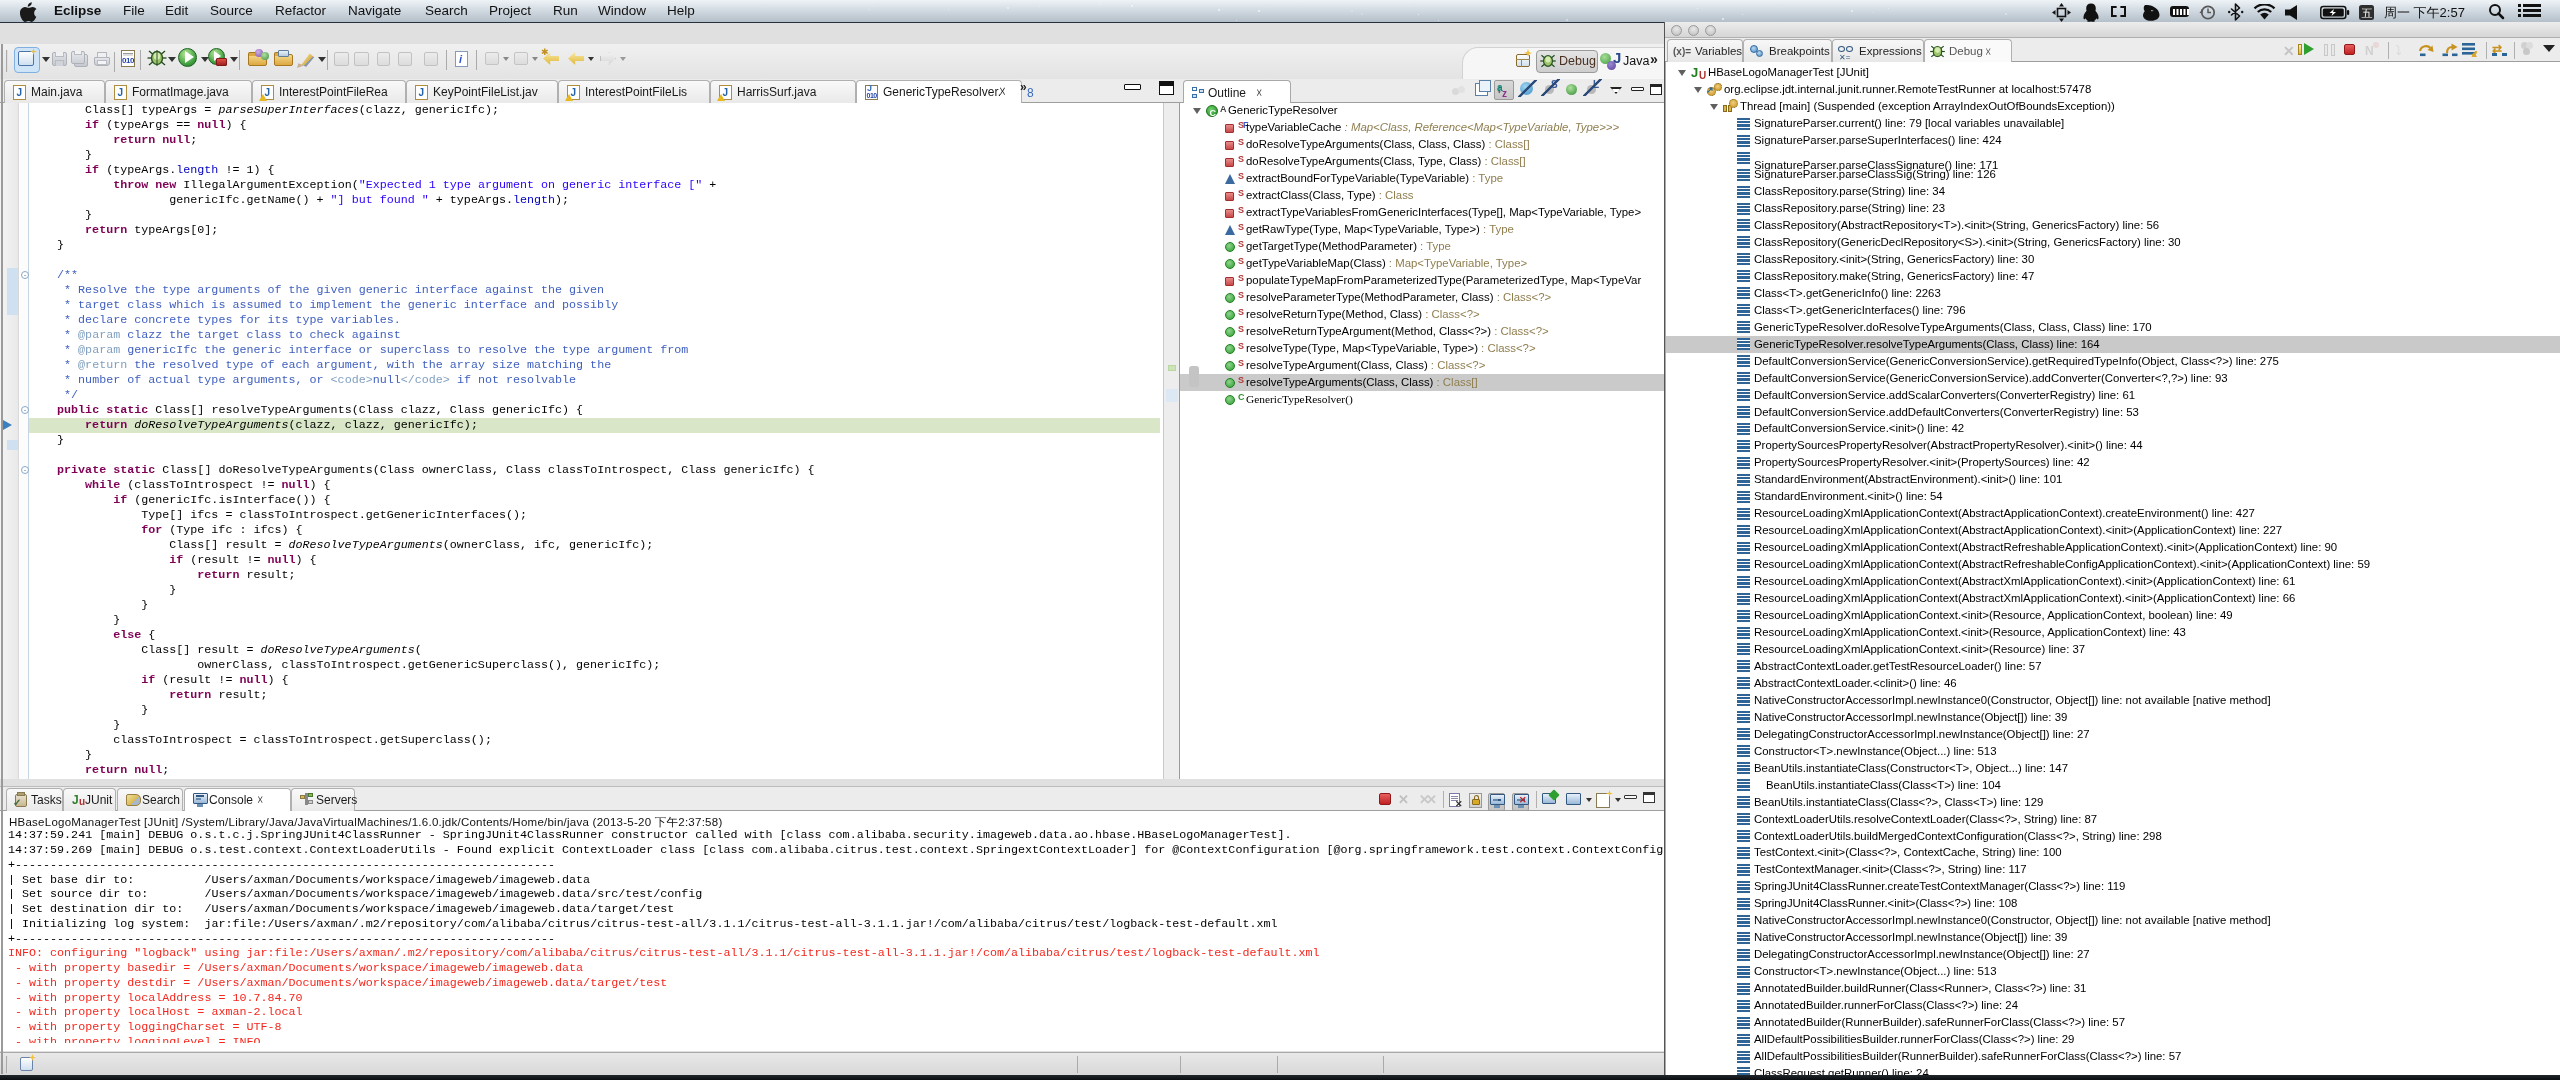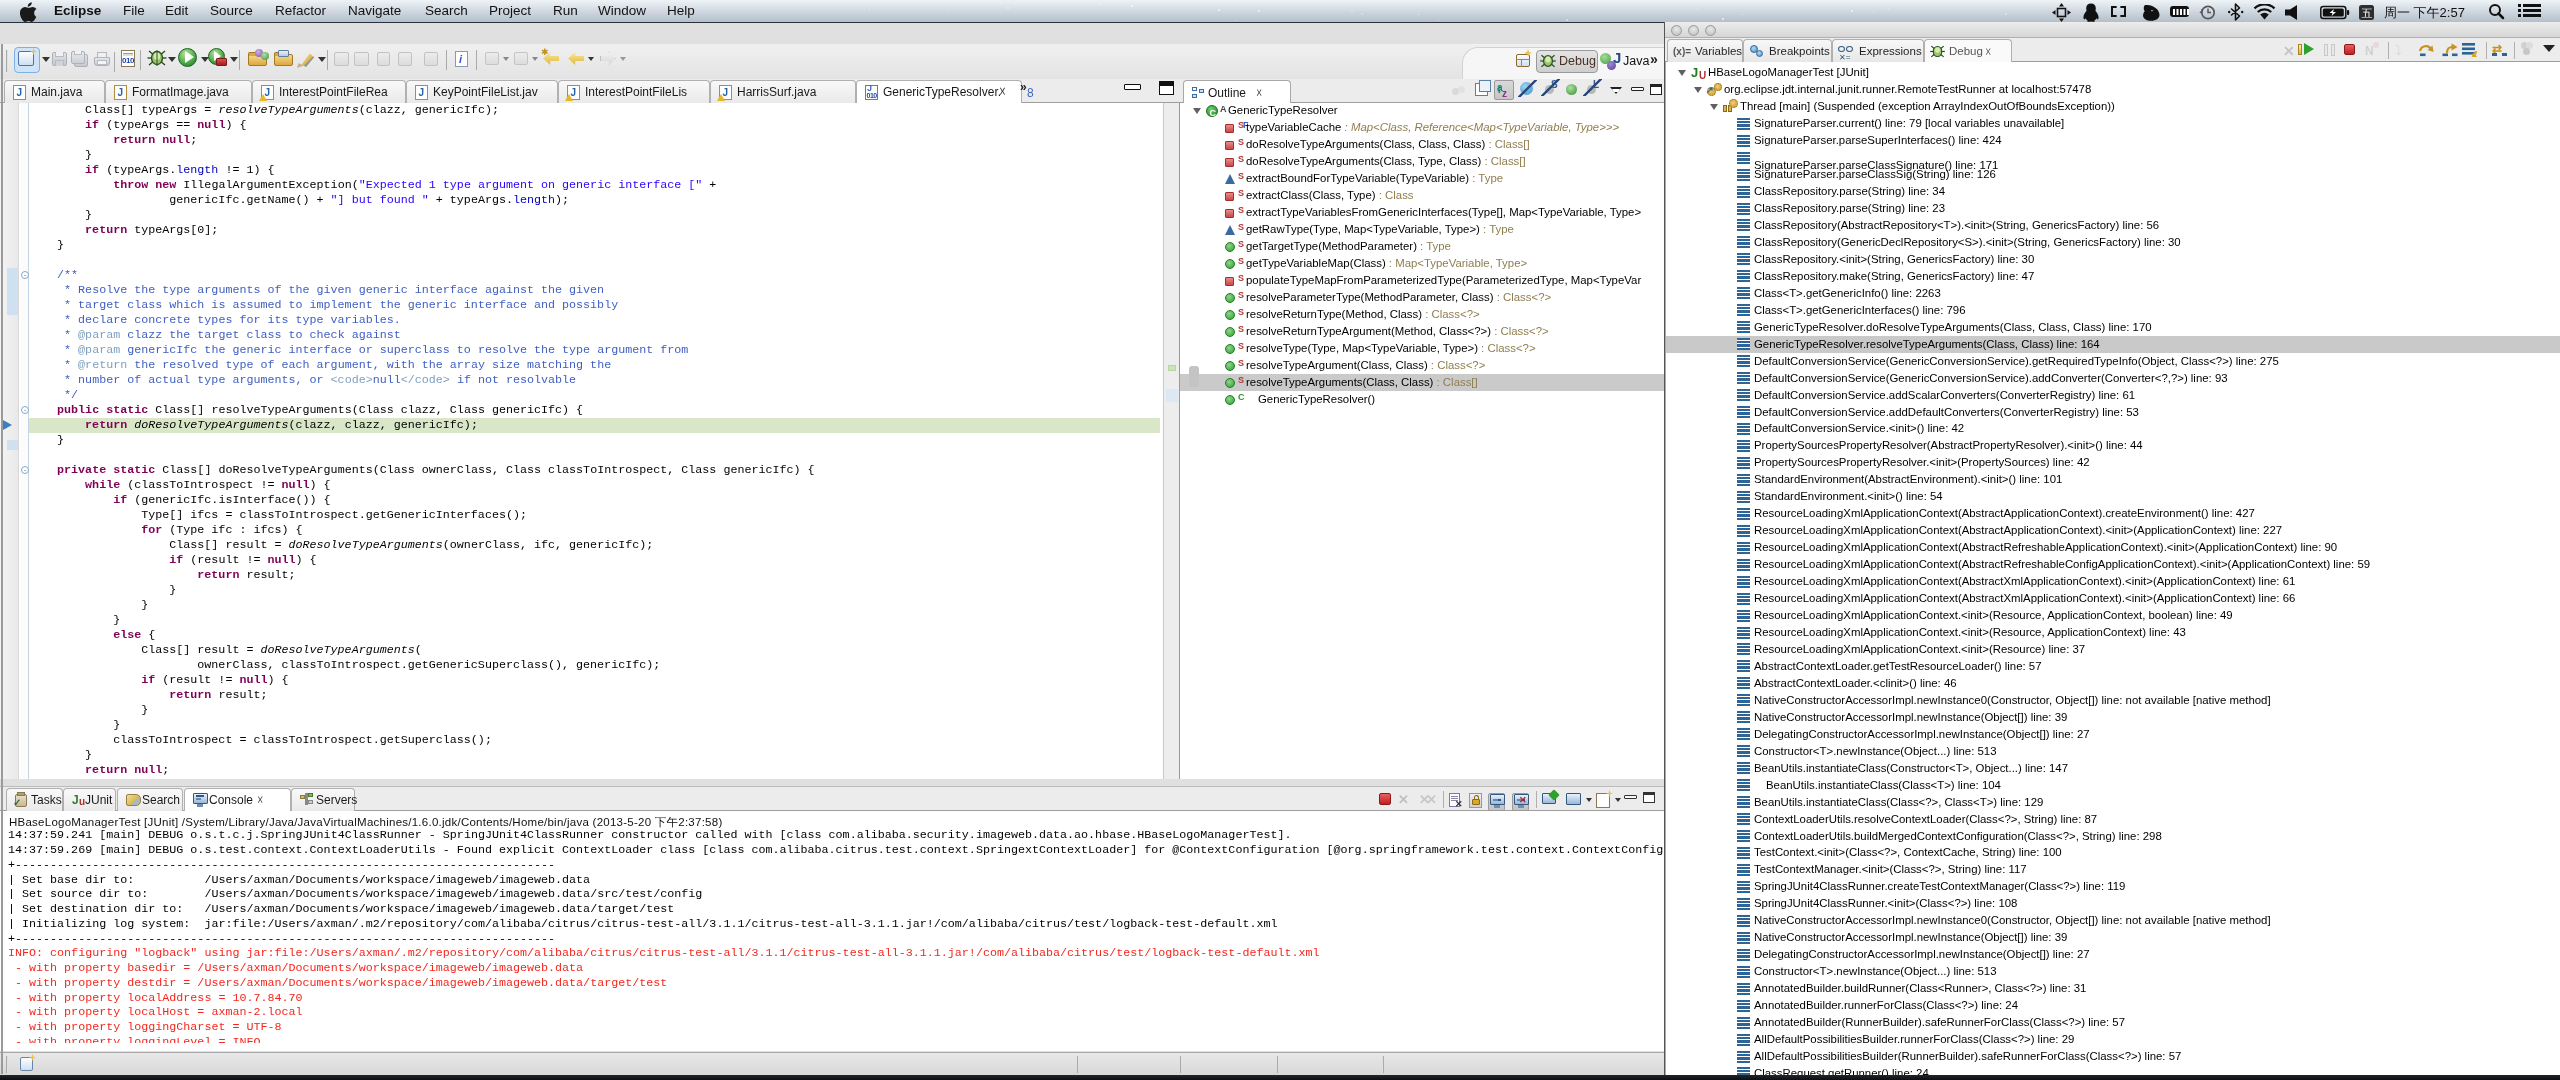--- a/index.html
+++ b/index.html
@@ -316,21 +316,21 @@
 <div id="editor" class="abs">
 <div id="curline" class="abs"></div>
 <div id="gutter" class="abs"></div>
 <div id="foldcol" class="abs"></div>
 <span class="abs" style="left:7px;top:165px;width:11px;height:47px;background:#cfe0f1;"></span>
 <span class="abs" style="left:7px;top:337px;width:11px;height:10px;background:#cfe0f1;"></span>
 <div id="curarrow" class="abs"></div>
 <span class="abs" style="left:21px;top:168px;width:8px;height:8px;border:1px solid #88a8c8;border-radius:50%;background:#fff;font-size:8px;line-height:6px;color:#5580a8;text-align:center;">-</span>
 <span class="abs" style="left:21px;top:303px;width:8px;height:8px;border:1px solid #88a8c8;border-radius:50%;background:#fff;font-size:8px;line-height:6px;color:#5580a8;text-align:center;">-</span>
 <span class="abs" style="left:21px;top:363px;width:8px;height:8px;border:1px solid #88a8c8;border-radius:50%;background:#fff;font-size:8px;line-height:6px;color:#5580a8;text-align:center;">-</span>
-<div id="code" class="abs">        Class[] typeArgs = <span class="im">resolveTypeArguments</span>(clazz, genericIfc);
+<div id="code" class="abs">        Class[] typeArgs = <span class="im">parseSuperInterfaces</span>(clazz, genericIfc);
         <span class="k">if</span> (typeArgs == <span class="k">null</span>) {
             <span class="k">return</span> <span class="k">null</span>;
         }
         <span class="k">if</span> (typeArgs.<span class="fd">length</span> != 1) {
             <span class="k">throw</span> <span class="k">new</span> IllegalArgumentException(<span class="s">"Expected 1 type argument on generic interface ["</span> +
                     genericIfc.getName() + <span class="s">"] but found "</span> + typeArgs.<span class="fd">length</span>);
         }
         <span class="k">return</span> typeArgs[0];
     }
 
@@ -494,21 +494,21 @@
         <span class="abs" style="left:66px;">resolveTypeArgument(Class, Class)<span style="color:#8e7d4e;"> : Class&lt;?&gt;</span></span>
       </div>
 <div class="abs" style="left:0;top:271.0px;width:485px;height:17.0px;font-size:11.4px;line-height:17.0px;white-space:nowrap;background:#cacaca;">
         <span class="abs" style="left:45px;top:4px;width:10px;height:10px;border-radius:50%;background:radial-gradient(circle at 40% 35%,#8fd48f,#2f9f2f);border:1px solid #1f7f1f;"></span>
         <span class="abs" style="left:58px;top:-2px;font-size:9px;font-weight:bold;color:#b03838;">S</span>
         <span class="abs" style="left:66px;">resolveTypeArguments(Class, Class)<span style="color:#8e7d4e;"> : Class[]</span></span>
       </div>
 <div class="abs" style="left:0;top:288.0px;width:485px;height:17.0px;font-size:11.4px;line-height:17.0px;white-space:nowrap;">
         <span class="abs" style="left:45px;top:4px;width:10px;height:10px;border-radius:50%;background:radial-gradient(circle at 40% 35%,#8fd48f,#2f9f2f);border:1px solid #1f7f1f;"></span>
         <span class="abs" style="left:58px;top:-2px;font-size:9px;font-weight:bold;color:#2f8f2f;">C</span>
-        <span class="abs" style="left:78px;">GenericTypeResolver()<span style="color:#8e7d4e;"></span></span>
+        <span class="abs" style="left:66px;font-family:Liberation Serif, serif;">GenericTypeResolver()<span style="color:#8e7d4e;"></span></span>
       </div>
 <span class="abs" style="left:9px;top:263px;width:10px;height:21px;background:#c4c4c4;border-radius:3px;"></span>
 </div>
 <div id="botband" class="abs">
 <div class="etab" style="left:6px;width:57px;">
         <span class="abs" style="left:8px;top:5px;width:12px;height:13px;background:linear-gradient(#e8e0d0,#c8b890);border:1px solid #8a7a52;border-radius:2px;"></span>
         <span class="abs" style="left:10px;top:3px;width:8px;height:4px;background:#b0a070;border:1px solid #8a7a52;"></span>
         <span class="abs" style="left:6px;top:8px;font-size:10px;font-weight:bold;color:#3a6a3a;">✓</span>
         <span class="abs" style="left:24px;top:4px;">Tasks</span>
       </div>

